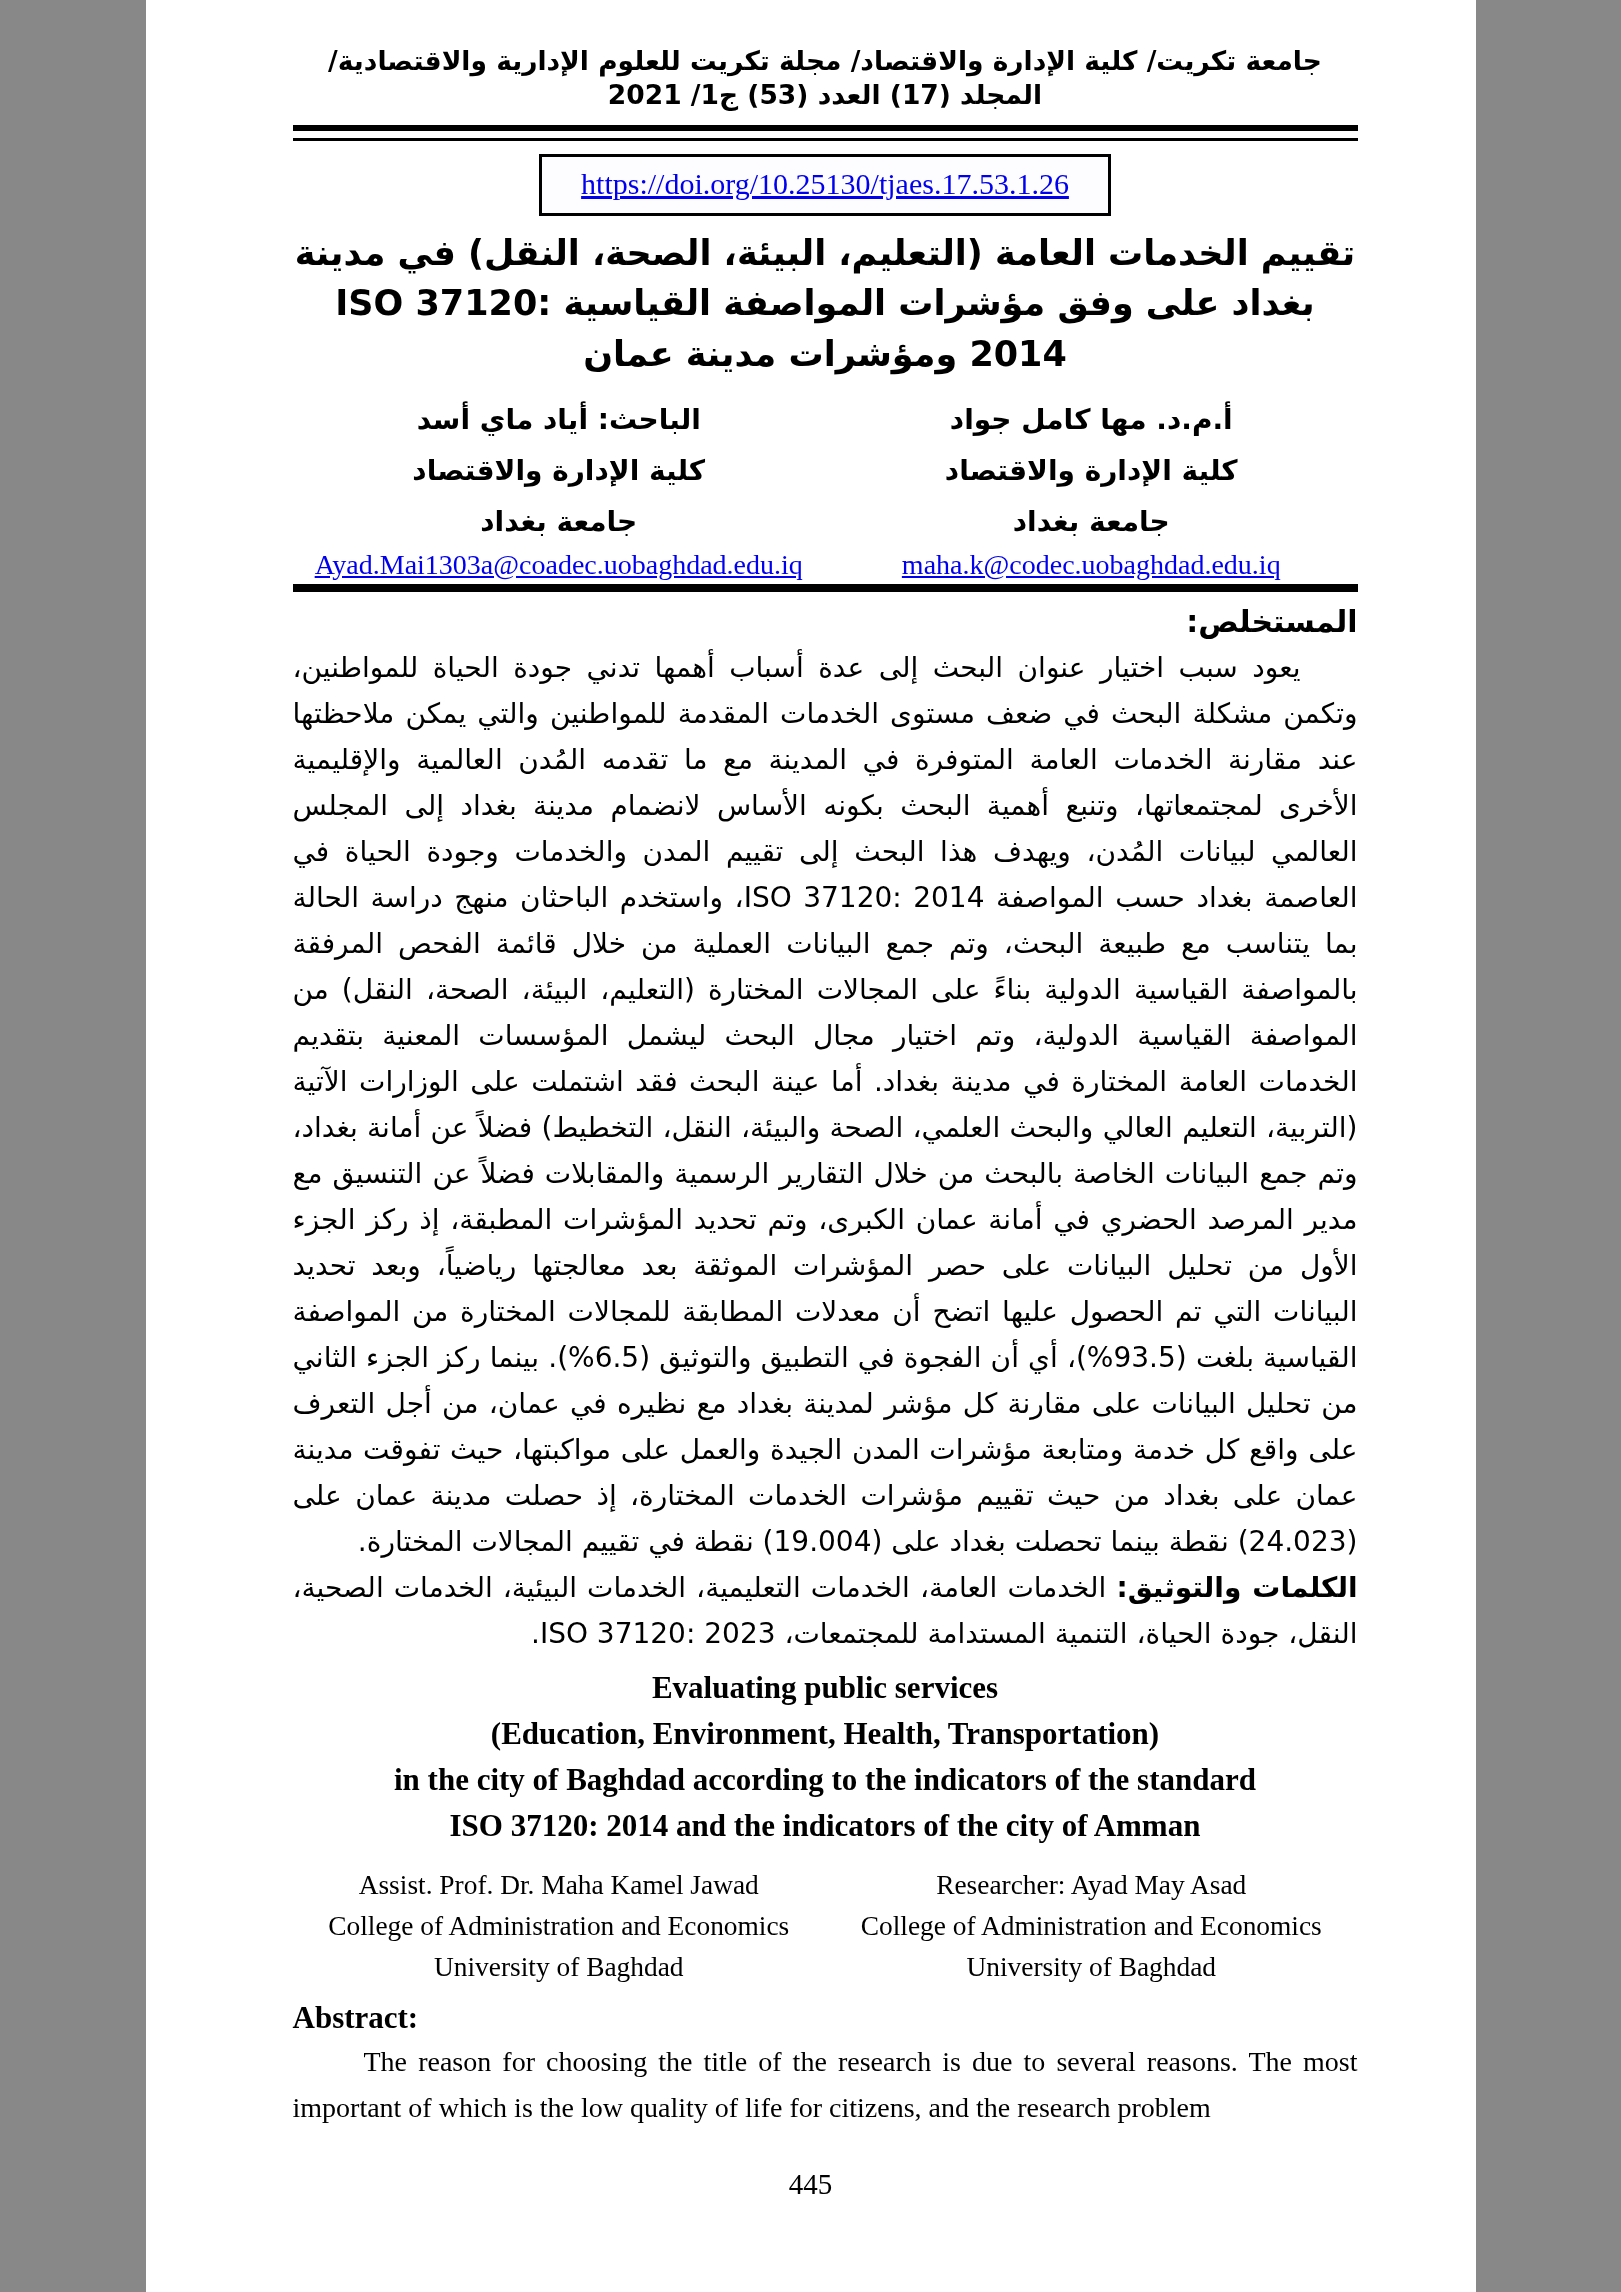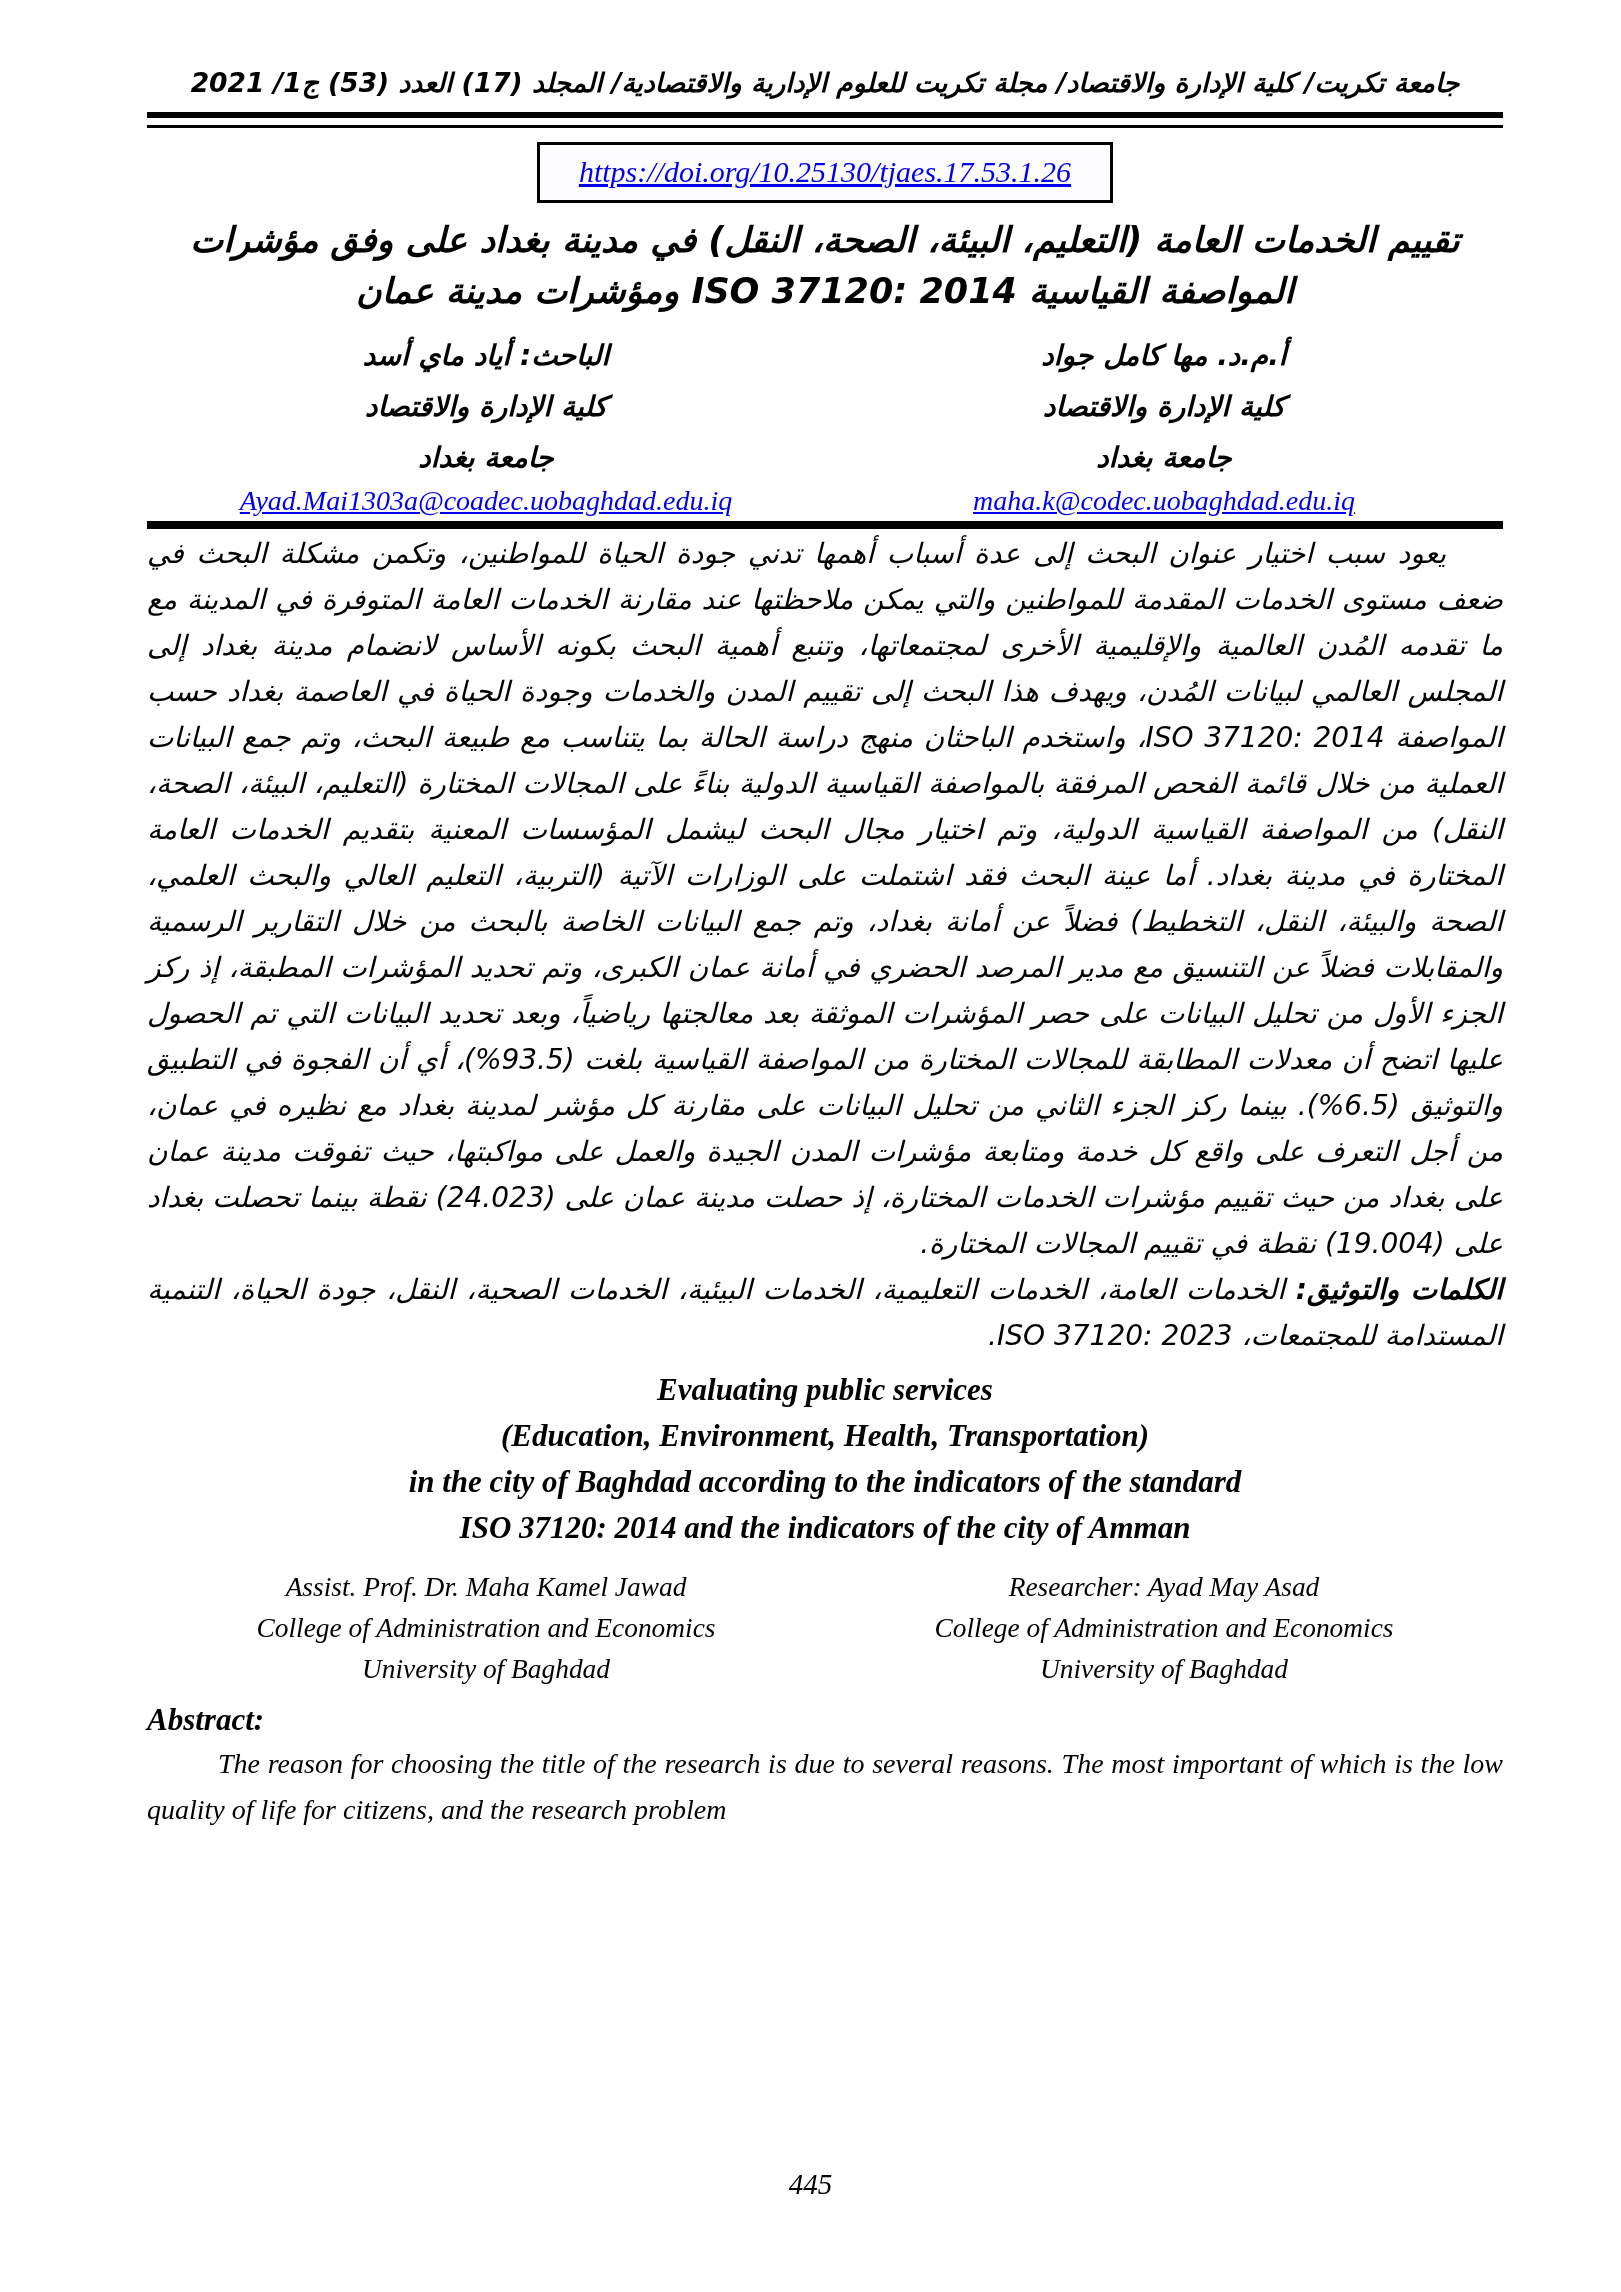--- a/index.html
+++ b/index.html
@@ -1,23 +1,22 @@
 <!DOCTYPE html>
 <html><head>
 <meta charset="utf-8">
 <style>
   html,body { margin:0; padding:0; background:#888; }
   .page {
-    width:1621px; height:2293px; background:#ffffff; color:#000;
+    width:1330px; height:2293px; background:#ffffff; color:#000;
     position:relative; box-sizing:border-box;
     margin:0 auto;
-    padding:66px 118px 0 147px;
+    padding:44px 118px 0 147px;
     font-family:"DejaVu Sans", sans-serif;
     overflow:hidden;
-    font-style:italic;
   }
   
   .header-line {
     direction:rtl; text-align:center;
     font-weight:bold; font-size:26.5px; line-height:1.3;
   }
   .double-rule {
     margin-top:11.8px; height:6.9px;
     border-top:6.9px solid #000; border-bottom:3.9px solid #000;
   }
@@ -116,20 +115,21 @@
     <div class="col">
       <a class="email-link">Ayad.Mai1303a@coadec.uobaghdad.edu.iq</a>
     </div>
     <div class="col">
       <a class="email-link">maha.k@codec.uobaghdad.edu.iq</a>
     </div>
   </div>
 
   <div class="thick-rule"></div>
 
+  <div class="abstract-heading-ar">المستخلص:</div>
 
   <div class="body-ar"><span class="indent"></span><span>يعود سبب اختيار عنوان البحث إلى عدة أسباب أهمها تدني جودة الحياة للمواطنين، وتكمن مشكلة البحث في ضعف مستوى الخدمات المقدمة للمواطنين والتي يمكن ملاحظتها عند مقارنة الخدمات العامة المتوفرة في المدينة مع ما تقدمه المُدن العالمية والإقليمية الأخرى لمجتمعاتها، وتنبع أهمية البحث بكونه الأساس لانضمام مدينة بغداد إلى المجلس العالمي لبيانات المُدن، ويهدف هذا البحث إلى تقييم المدن والخدمات وجودة الحياة في العاصمة بغداد حسب المواصفة ISO 37120: 2014، واستخدم الباحثان منهج دراسة الحالة بما يتناسب مع طبيعة البحث، وتم جمع البيانات العملية من خلال قائمة الفحص المرفقة بالمواصفة القياسية الدولية بناءً على المجالات المختارة (التعليم، البيئة، الصحة، النقل) من المواصفة القياسية الدولية، وتم اختيار مجال البحث ليشمل المؤسسات المعنية بتقديم الخدمات العامة المختارة في مدينة بغداد. أما عينة البحث فقد اشتملت على الوزارات الآتية (التربية، التعليم العالي والبحث العلمي، الصحة والبيئة، النقل، التخطيط) فضلاً عن أمانة بغداد، وتم جمع البيانات الخاصة بالبحث من خلال التقارير الرسمية والمقابلات فضلاً عن التنسيق مع مدير المرصد الحضري في أمانة عمان الكبرى، وتم تحديد المؤشرات المطبقة، إذ ركز الجزء الأول من تحليل البيانات على حصر المؤشرات الموثقة بعد معالجتها رياضياً، وبعد تحديد البيانات التي تم الحصول عليها اتضح أن معدلات المطابقة للمجالات المختارة من المواصفة القياسية بلغت (93.5%)، أي أن الفجوة في التطبيق والتوثيق (6.5%). بينما ركز الجزء الثاني من تحليل البيانات على مقارنة كل مؤشر لمدينة بغداد مع نظيره في عمان، من أجل التعرف على واقع كل خدمة ومتابعة مؤشرات المدن الجيدة والعمل على مواكبتها، حيث تفوقت مدينة عمان على بغداد من حيث تقييم مؤشرات الخدمات المختارة، إذ حصلت مدينة عمان على (24.023) نقطة بينما تحصلت بغداد على (19.004) نقطة في تقييم المجالات المختارة.</span></div>
 
   <div class="keywords-ar"><span class="kw-label">الكلمات والتوثيق:</span><span> الخدمات العامة، الخدمات التعليمية، الخدمات البيئية، الخدمات الصحية، النقل، جودة الحياة، التنمية المستدامة للمجتمعات، ISO 37120: 2023.</span></div>
 
   <div class="title-en">
     <div>Evaluating public services</div>
     <div>(Education, Environment, Health, Transportation)</div>
     <div>in the city of Baghdad according to the indicators of the standard</div>
     <div>ISO 37120: 2014 and the indicators of the city of Amman</div>

